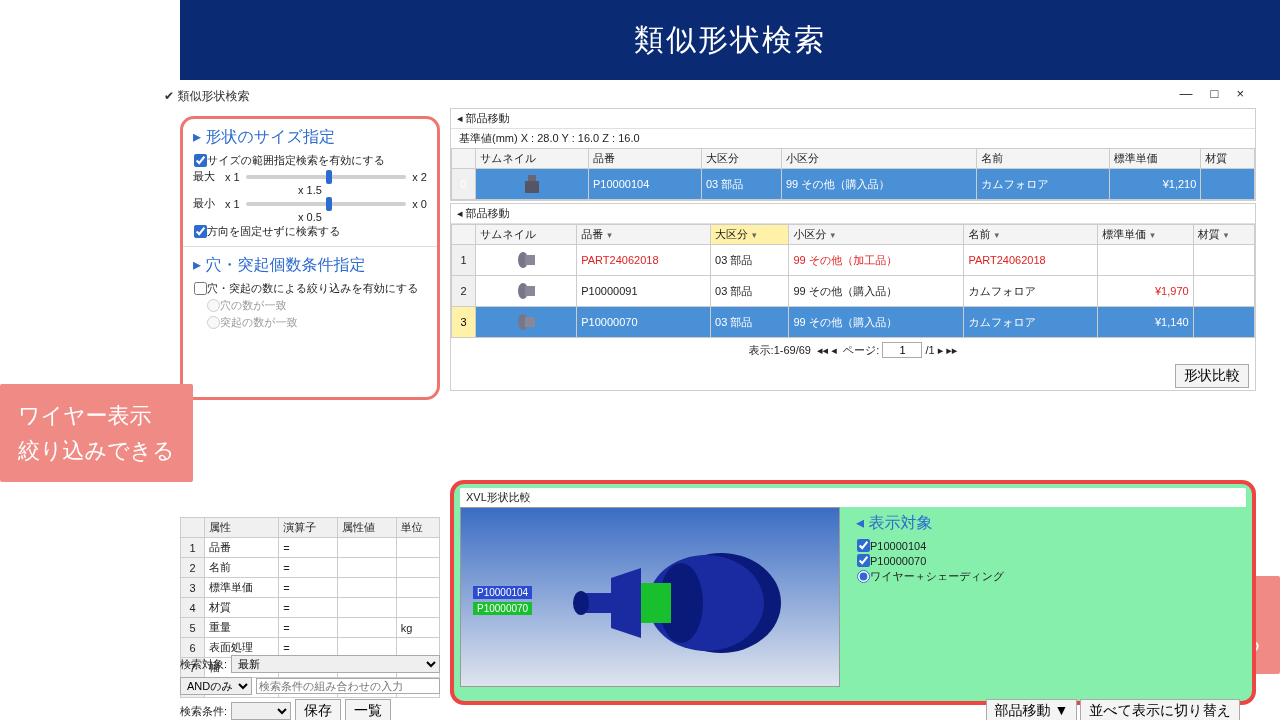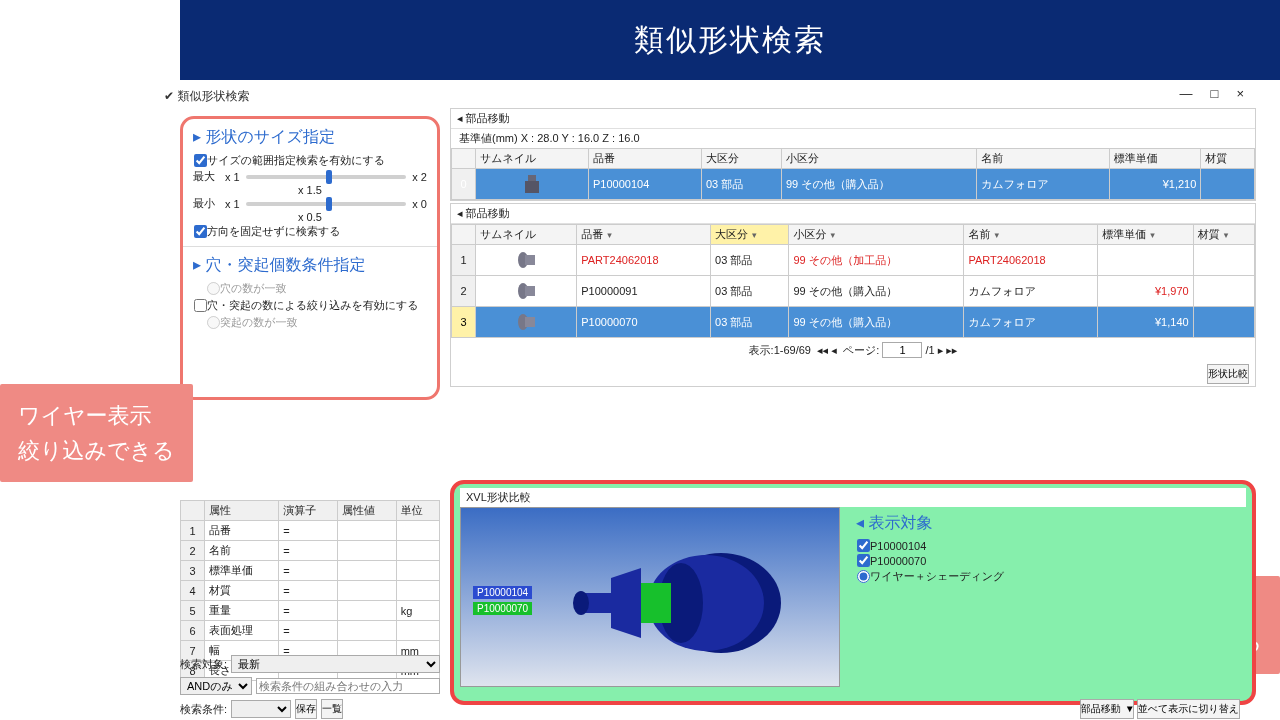--- a/index.html
+++ b/index.html
@@ -9,29 +9,29 @@
 .winbtns { position: absolute; top: 86px; right: 36px; display: flex; gap: 18px; font-size: 13px; }
 .left-panel { position: absolute; top: 116px; left: 180px; width: 260px; height: 284px; border: 3px solid #ef766e; border-radius: 14px; background: #fff; padding: 6px 10px; }
 .section-title { color: #2d6bce; font-size: 16px; padding: 2px 0 4px 0; }
 .chkrow { display: flex; align-items: center; gap: 0; padding: 1px 1px; }
 input[type=checkbox], input[type=radio] { accent-color: #2d6bce; }
 .slider-row { display: flex; align-items: center; gap: 6px; margin: 0 0; }
 .slider-lbl { width: 26px; }
 .slider-track { flex: 1; height: 4px; background: #d0d0d0; position: relative; border-radius: 2px; }
 .slider-thumb { position: absolute; top: -5px; width: 6px; height: 14px; background: #2d6bce; border-radius: 2px; }
 .left-divider { border-top: 1px solid #ddd; margin: 6px -10px; }
-.attr-table-box { position: absolute; top: 500px; left: 180px; width: 260px; }
+.attr-table-box { position: absolute; top: 517px; left: 180px; width: 260px; }
 table { border-collapse: collapse; width: 100%; }
 th, td { border: 1px solid #ccc; padding: 2px 4px; font-size: 11px; text-align: left; }
 th { background: #f0f0f0; font-weight: normal; }
 .rownum { background: #f0f0f0; text-align: center; width: 24px; }
 .bottom-controls { position: absolute; top: 655px; left: 180px; width: 260px; font-size: 11px; }
 .bottom-controls .row { display: flex; align-items: center; gap: 4px; margin-bottom: 4px; }
 select, input[type=text] { font-size: 11px; padding: 1px 2px; border: 1px solid #aaa; }
-button { font-size: 10px; padding: 2px 0; border: 1px solid #aaa; background: #f4f4f4; cursor: pointer; font-family: Liberation Mono, monospace; }
+button { font-size: 14px; padding: 2px 8px; border: 1px solid #aaa; background: #f4f4f4; cursor: pointer; }
 .callout { position: absolute; background: #ef8a84; color: #fff; font-size: 22px; padding: 14px 18px; line-height: 1.6; border-radius: 2px; }
 .callout.l1 { top: 384px; left: 0; }
 .callout.r1 { top: 576px; right: 0; }
 .right-area { position: absolute; top: 108px; left: 450px; width: 806px; }
 .ref-box { border: 1px solid #cfcfcf; margin-bottom: 2px; }
 .ref-title { background: #fff; padding: 2px 6px; border-bottom: 1px solid #e0e0e0; }
 .ref-sub { padding: 2px 8px; }
 .grid { width: 100%; border-collapse: collapse; }
 .grid th { background: #f4f4f4; border: 1px solid #ccc; padding: 2px 4px; font-weight: normal; text-align: left; }
 .grid td { border: 1px solid #ccc; padding: 2px 4px; height: 30px; }
@@ -89,27 +89,27 @@
       </div>
     <span>x 0</span>
   </div>
   <div style="text-align:center">x 0.5</div>
   <div class="chkrow">
       <input type="checkbox" checked="" style="">
       <span>方向を固定せずに検索する</span>
     </div>
   <div class="left-divider"></div>
   <div class="section-title">▸ <span>穴・突起個数条件指定</span></div>
+  <div class="chkrow">
+      <input type="checkbox" style="">
+      <span>穴・突起の数による絞り込みを有効にする</span>
+    </div>
   <div class="chkrow" style="padding-left:14px">
       <input type="radio" disabled="" style="">
       <span style="color:#999">穴の数が一致</span>
-    </div>
-  <div class="chkrow">
-      <input type="checkbox" style="">
-      <span>穴・突起の数による絞り込みを有効にする</span>
     </div>
   <div class="chkrow" style="padding-left:14px">
       <input type="radio" disabled="" style="">
       <span style="color:#999">突起の数が一致</span>
     </div>
 </div>
 
 <div class="callout l1" style="white-space:pre">ワイヤー表示
 絞り込みできる</div>
 <div class="callout r1" style="white-space:pre">形状の違いを

